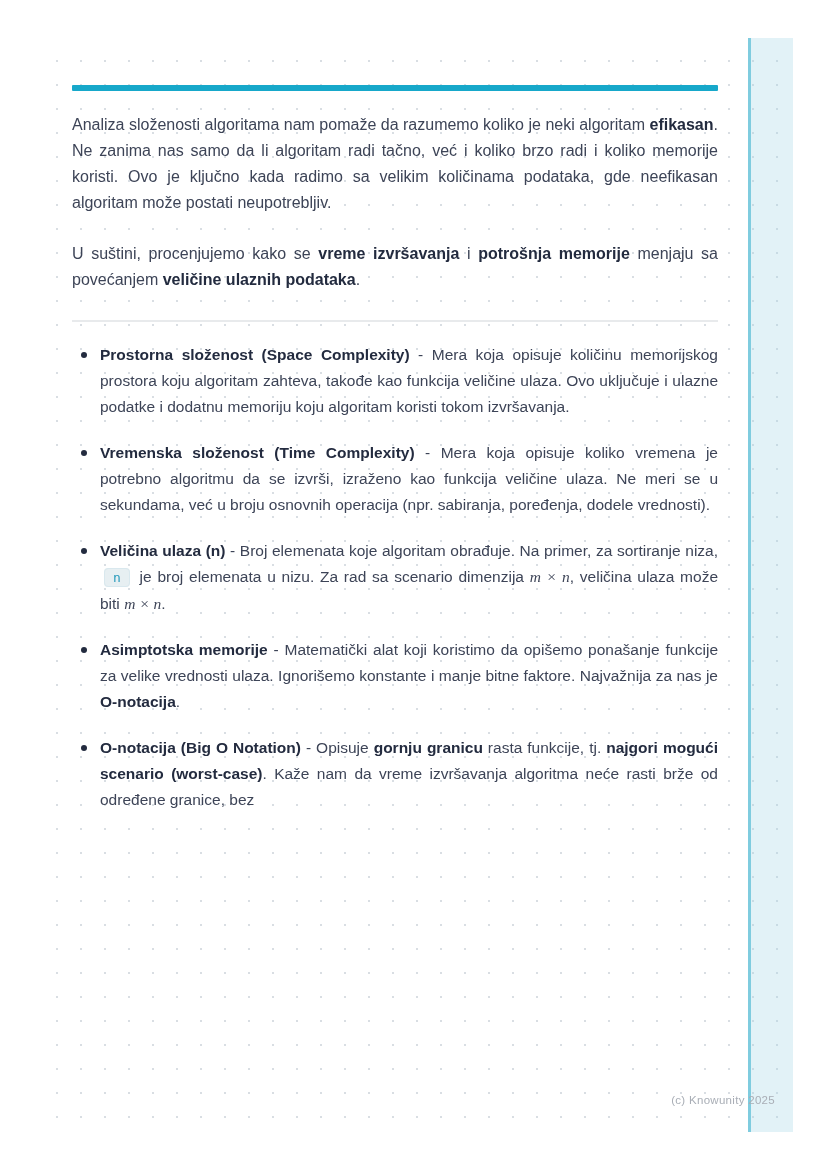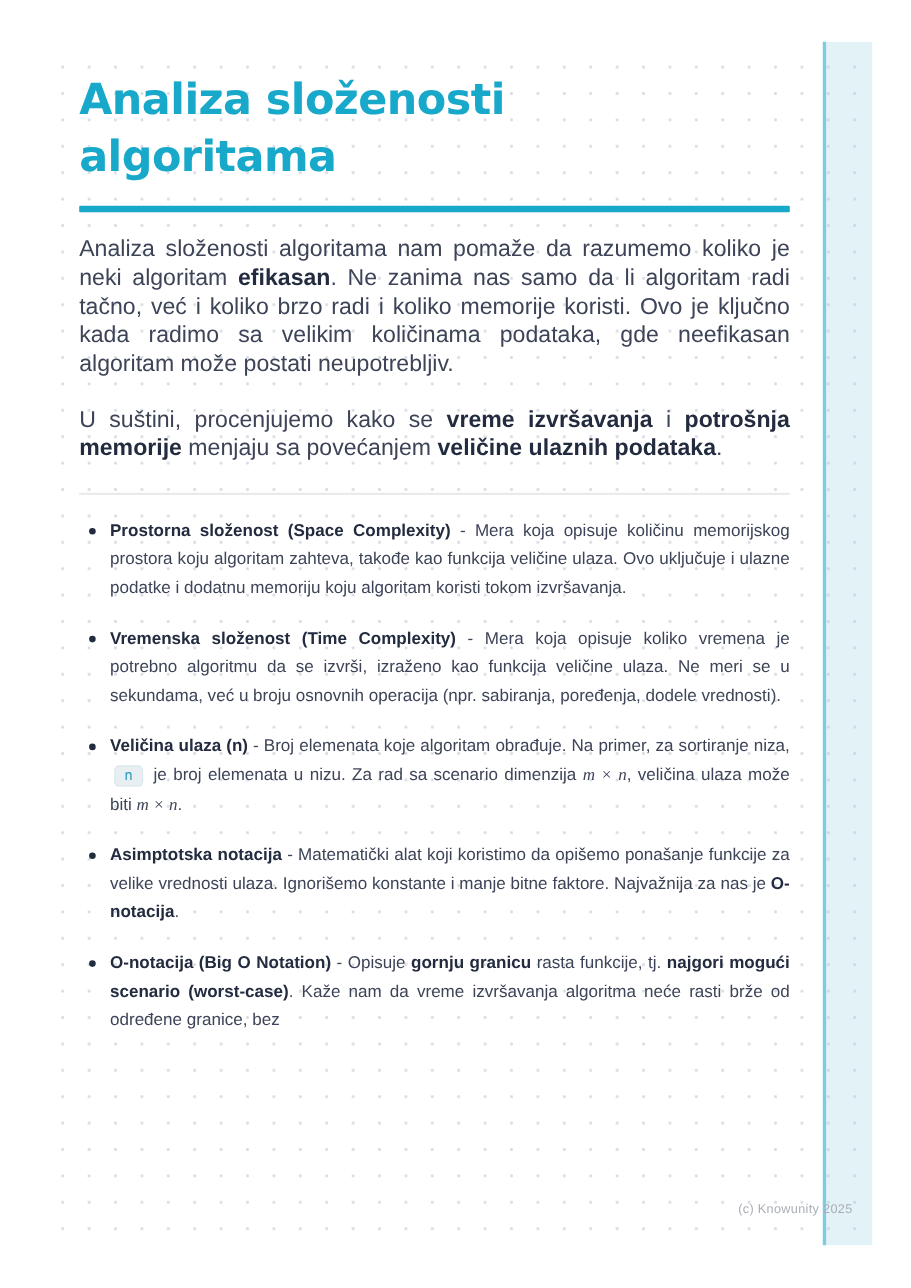--- a/index.html
+++ b/index.html
@@ -47,21 +47,21 @@
   h2{
     font-family:"DejaVu Sans", sans-serif;
     font-size:26px;line-height:32px;font-weight:800;
     color:var(--accent);letter-spacing:-0.3px;
     padding-bottom:13px;border-bottom:2px solid var(--underline);
   }
   .h2-first{margin-top:31px;}
   .h2-second{margin-top:36px;}
   p.body{
     margin-top:21px;
-    font-size:21px;line-height:26px;color:var(--text);
+    font-size:16px;line-height:26px;color:var(--text);
     text-align:justify;
   }
   p.body + p.body{margin-top:25px;}
   .divider{margin-top:27px;height:2px;background:var(--divider);}
   ul.defs{
     margin-top:20px;list-style:none;
   }
   ul.defs li{
     position:relative;
     padding-left:28px;
@@ -92,31 +92,30 @@
   }
 </style>
 </head>
 <body>
 
 <div class="page">
   <div class="dotgrid"></div>
   <div class="stripe"></div>
 
   <div class="content">
-    <h1>Analiza složenosti algoritama</h1>
     <div class="rule"></div>
 
     <p class="body"><span>Analiza složenosti algoritama nam pomaže da razumemo koliko je neki algoritam </span><span class="run-b">efikasan</span><span>. Ne zanima nas samo da li algoritam radi tačno, već i koliko brzo radi i koliko memorije koristi. Ovo je ključno kada radimo sa velikim količinama podataka, gde neefikasan algoritam može postati neupotrebljiv.</span></p>
     <p class="body"><span>U suštini, procenjujemo kako se </span><span class="run-b">vreme izvršavanja</span><span> i </span><span class="run-b">potrošnja memorije</span><span> menjaju sa povećanjem </span><span class="run-b">veličine ulaznih podataka</span><span>.</span></p>
 
     <div class="divider"></div>
 
     <ul class="defs">
       <li><span class="run-b">Prostorna složenost (Space Complexity)</span><span> - Mera koja opisuje količinu memorijskog prostora koju algoritam zahteva, takođe kao funkcija veličine ulaza. Ovo uključuje i ulazne podatke i dodatnu memoriju koju algoritam koristi tokom izvršavanja.</span></li>
       <li><span class="run-b">Vremenska složenost (Time Complexity)</span><span> - Mera koja opisuje koliko vremena je potrebno algoritmu da se izvrši, izraženo kao funkcija veličine ulaza. Ne meri se u sekundama, već u broju osnovnih operacija (npr. sabiranja, poređenja, dodele vrednosti).</span></li>
       <li><span class="run-b">Veličina ulaza (n)</span><span> - Broj elemenata koje algoritam obrađuje. Na primer, za sortiranje niza, </span><span class="run-code">n</span><span> je broj elemenata u nizu. Za rad sa scenario dimenzija </span><span class="run-math">m × n</span><span>, veličina ulaza može biti </span><span class="run-math">m × n</span><span>.</span></li>
-      <li><span class="run-b">Asimptotska notacija</span><span> - Matematički alat koji koristimo da opišemo ponašanje funkcije za velike vrednosti ulaza. Ignorišemo konstante i manje bitne faktore. Najvažnija za nas je </span><span class="run-b">O-notacija</span><span>.</span></li>
+      <li><span class="run-b">Asimptotska memorije</span><span> - Matematički alat koji koristimo da opišemo ponašanje funkcije za velike vrednosti ulaza. Ignorišemo konstante i manje bitne faktore. Najvažnija za nas je </span><span class="run-b">O-notacija</span><span>.</span></li>
       <li><span class="run-b">O-notacija (Big O Notation)</span><span> - Opisuje </span><span class="run-b">gornju granicu</span><span> rasta funkcije, tj. </span><span class="run-b">najgori mogući scenario (worst-case)</span><span>. Kaže nam da vreme izvršavanja algoritma neće rasti brže od određene granice, bez</span></li>
     </ul>
   </div>
 
   <div class="footer">(c) Knowunity 2025</div>
 </div>
 
 </body></html>

